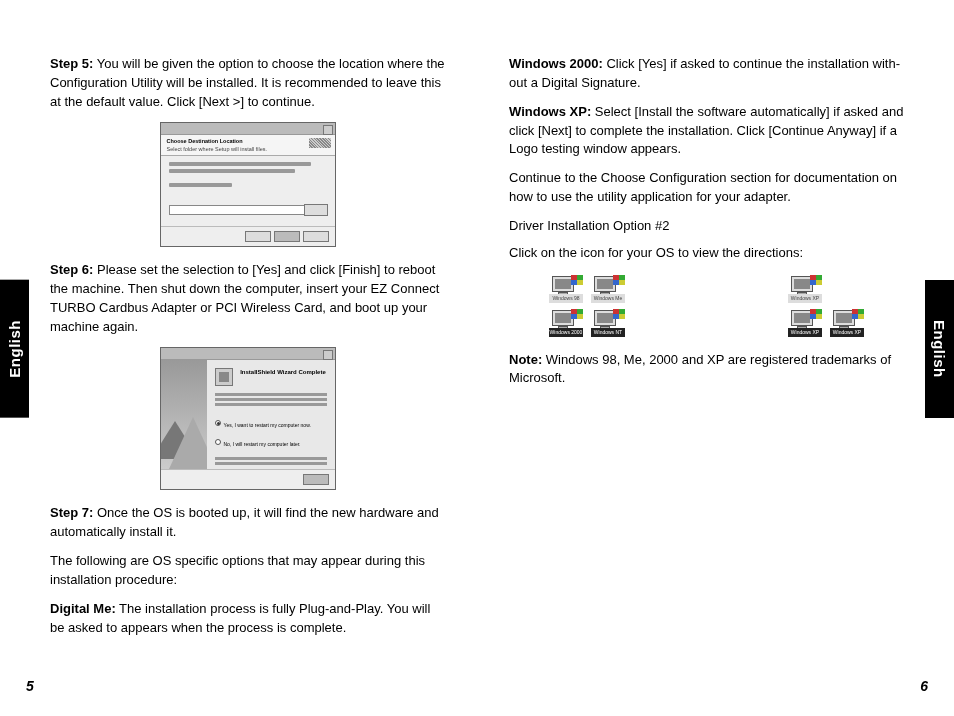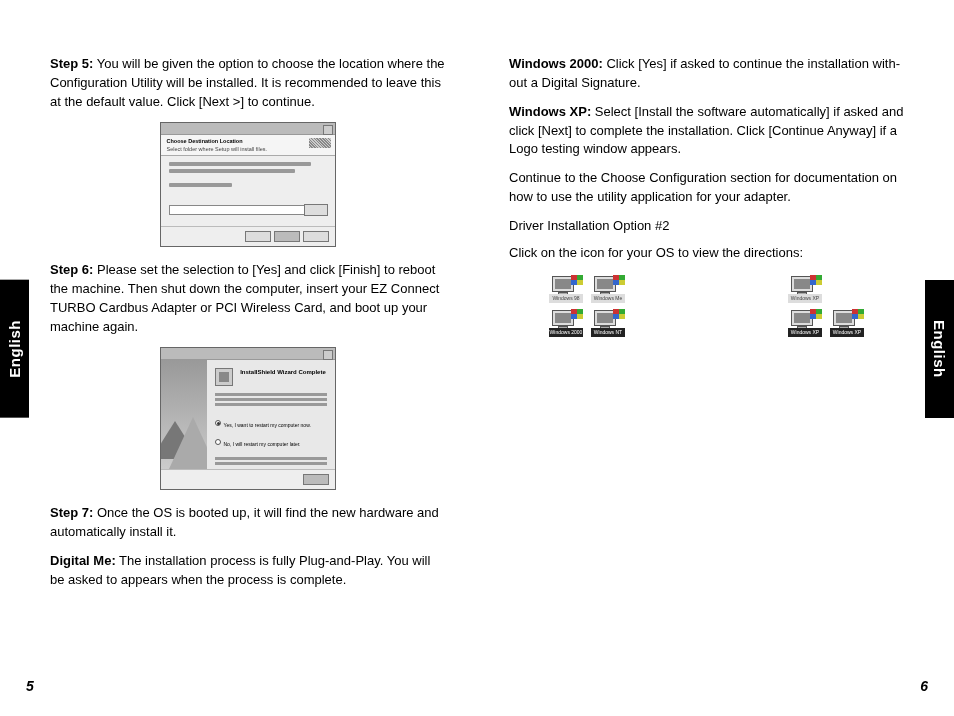--- a/index.html
+++ b/index.html
@@ -285,20 +285,21 @@
       </div>
       <div class="ss-footer">
         <div class="ss-btn hl"></div>
       </div>
     </div>
 
     <p>
       <span class="step-label">Step 7:</span><span> Once the OS is booted up, it will find the new hardware and automatically install it.</span>
     </p>
 
+    <p>The following are OS specific options that may appear during this installation procedure:</p>
 
 
     <p>
       <span class="os-label">Digital Me:</span><span> The installation process is fully Plug-and-Play. You will be asked to appears when the process is complete.</span>
     </p>
 
   </div>
 
   <div class="col col-right">
 
@@ -394,16 +395,19 @@
               <span></span>
               <span></span>
               <span></span>
               <span></span>
             </div>
           <div class="label">Windows XP</div>
         </div>
       </div>
     </div>
 
+    <p>
+      <span class="os-label">Note:</span><span> Windows 98, Me, 2000 and XP are registered trademarks of Microsoft.</span>
+    </p>
 
   </div>
 
 </div>
 
 </body></html>

